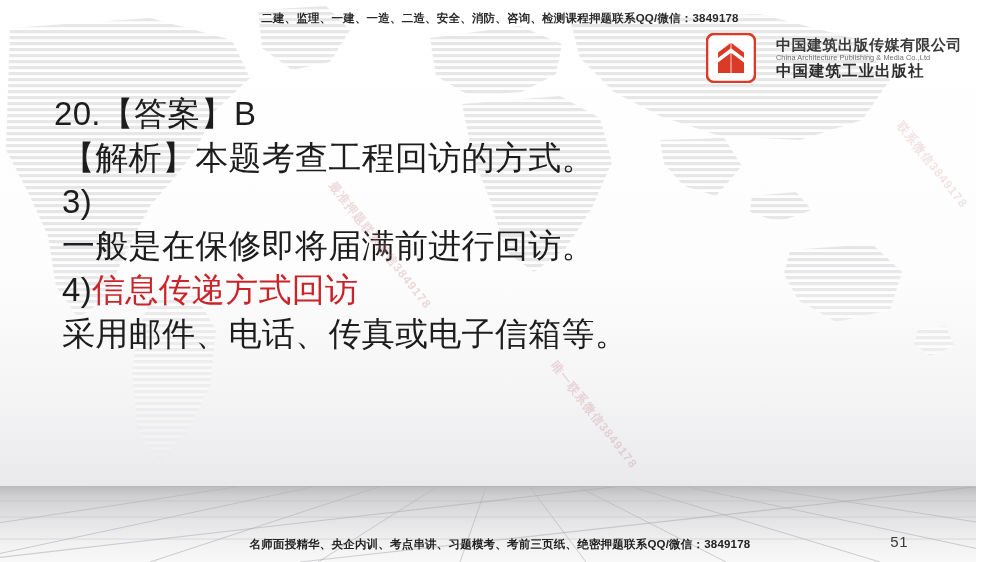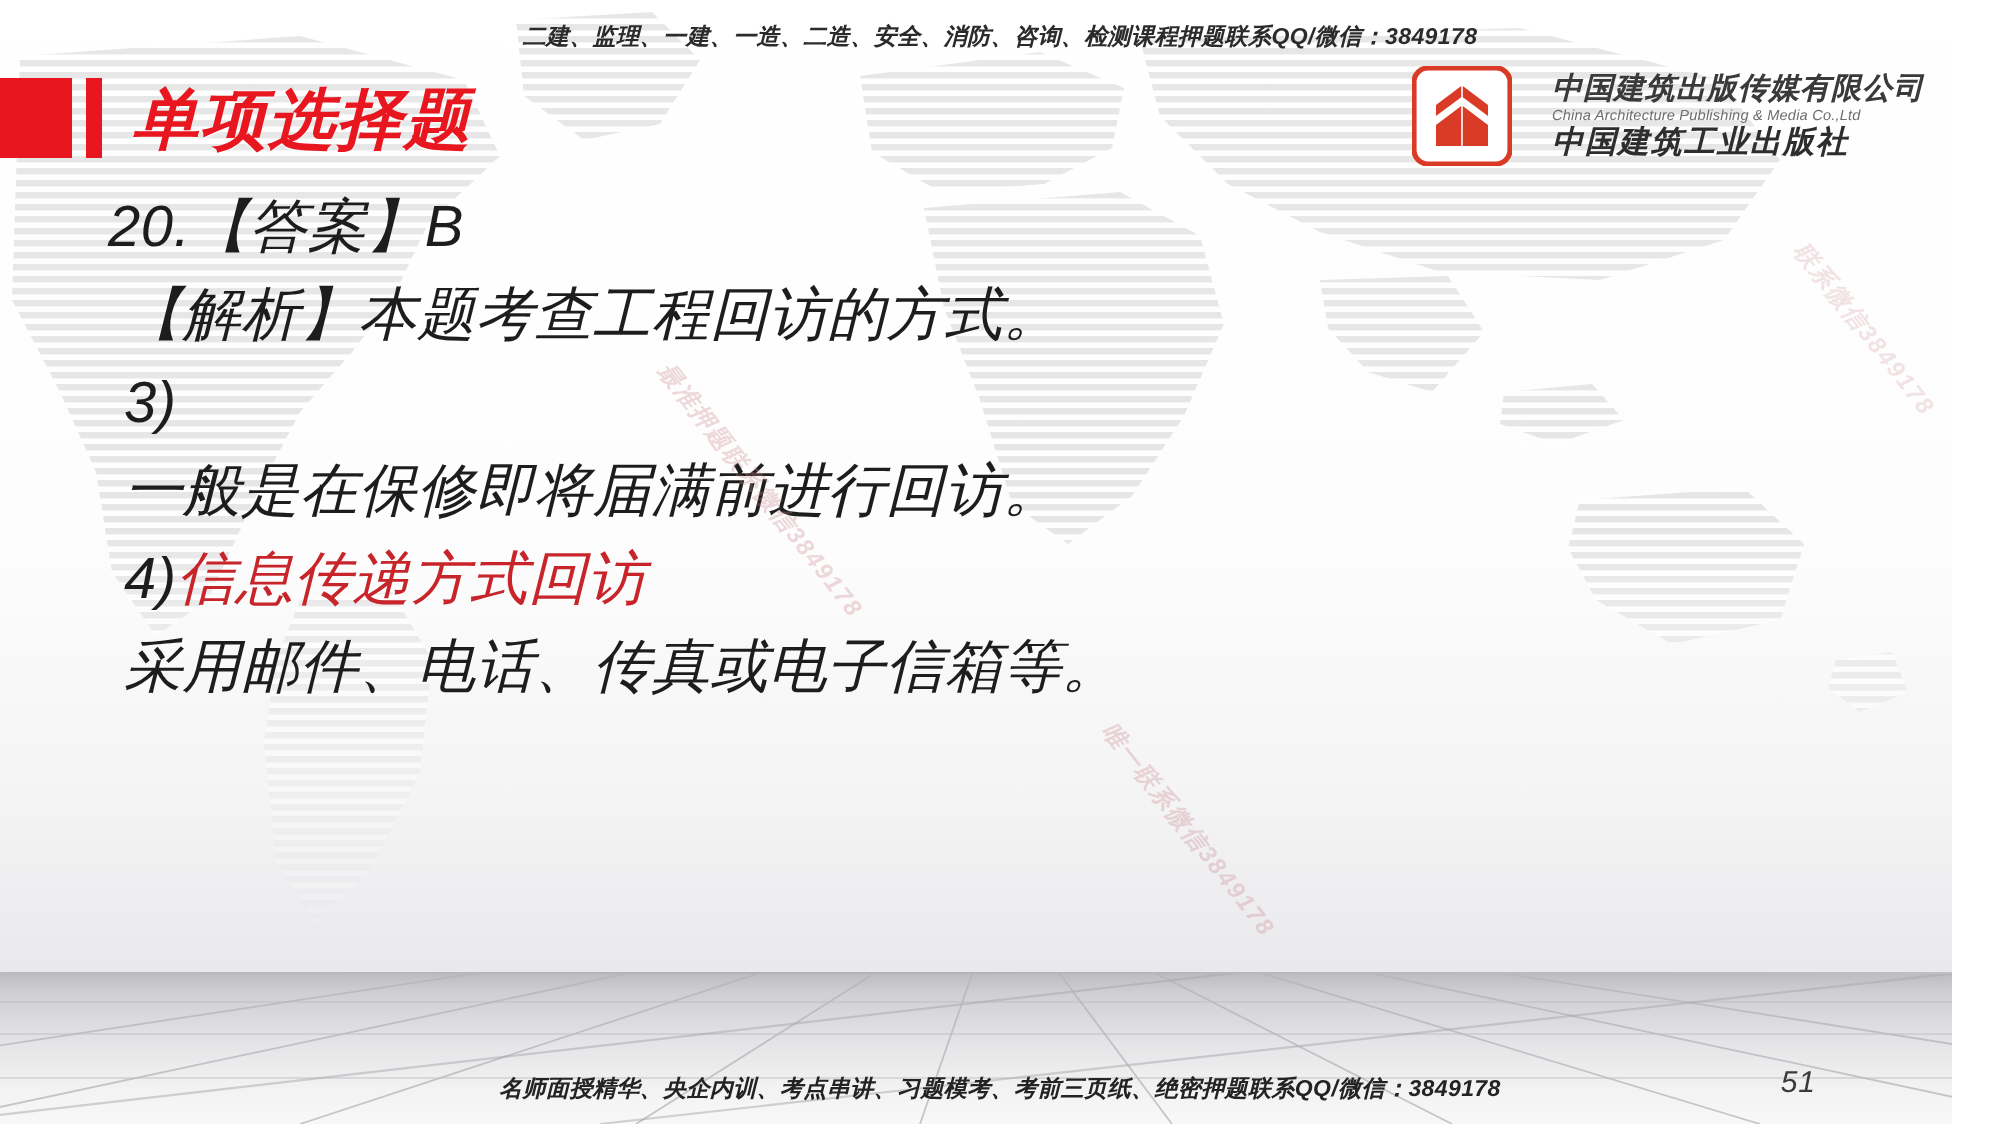--- a/index.html
+++ b/index.html
@@ -7,21 +7,20 @@
     padding: 0;
     background: #ffffff;
   }
   #slide {
     position: relative;
     width: 976px;
     height: 562px;
     overflow: hidden;
     background: #ffffff;
     font-family: "Liberation Sans", "DejaVu Sans", sans-serif;
-    font-style: italic;
   }
 
   
   .bg-wall {
     position: absolute;
     left: 0; top: 0;
     width: 1000px; height: 487px;
     background: linear-gradient(180deg, #ffffff 0%, #fdfdfd 55%, #f4f4f5 82%, #e9e9ec 100%);
   }
 
@@ -144,21 +143,21 @@
     position: absolute;
     left: 54px;
     top: 92px;
     width: 880px;
   }
   .line {
     height: 44px;
     display: flex;
     align-items: center;
     white-space: nowrap;
-    font-size: 29px;
+    font-size: 33px;
     color: #1d1d1d;
     letter-spacing: .3px;
   }
   .line.indent { padding-left: 8px; }
   .seg-red { color: #c8252b; }
   .seg-dark { color: #1d1d1d; }
 
   
   .wm {
     position: absolute;
@@ -268,25 +267,20 @@
       <g stroke="#a8a8ad" stroke-width="1.1" fill="none" opacity="0.5">
 
         <line x1="-40" y1="75" x2="700" y2="-10"></line>
         <line x1="300" y1="75" x2="1010" y2="-4"></line>
       </g>
     </svg>
   </div>
 
   <div class="header-strip">二建、监理、一建、一造、二造、安全、消防、咨询、检测课程押题联系QQ/微信：3849178</div>
 
-  <div class="title-row">
-    <div class="title-block"></div>
-    <div class="title-bar"></div>
-    <div class="title-text">单项选择题</div>
-  </div>
 
   <div class="logo-wrap">
     <div class="logo-mark">
       <svg width="50" height="50" viewBox="0 0 50 50" xmlns="http://www.w3.org/2000/svg">
         <rect x="1" y="1" width="48" height="48" rx="7" ry="7" fill="#ffffff" stroke="#d93b26" stroke-width="2.6"></rect>
         <path d="M24.6 10 L12 19.5 L12 25 L24.6 15.6 Z" fill="#d93b26"></path>
         <path d="M25.4 10 L38 19.5 L38 25 L25.4 15.6 Z" fill="#d93b26"></path>
         <path d="M24.6 20 L12 29.5 L12 40 L24.6 40 Z" fill="#d93b26"></path>
         <path d="M25.4 20 L38 29.5 L38 40 L25.4 40 Z" fill="#d93b26"></path>
       </svg>

